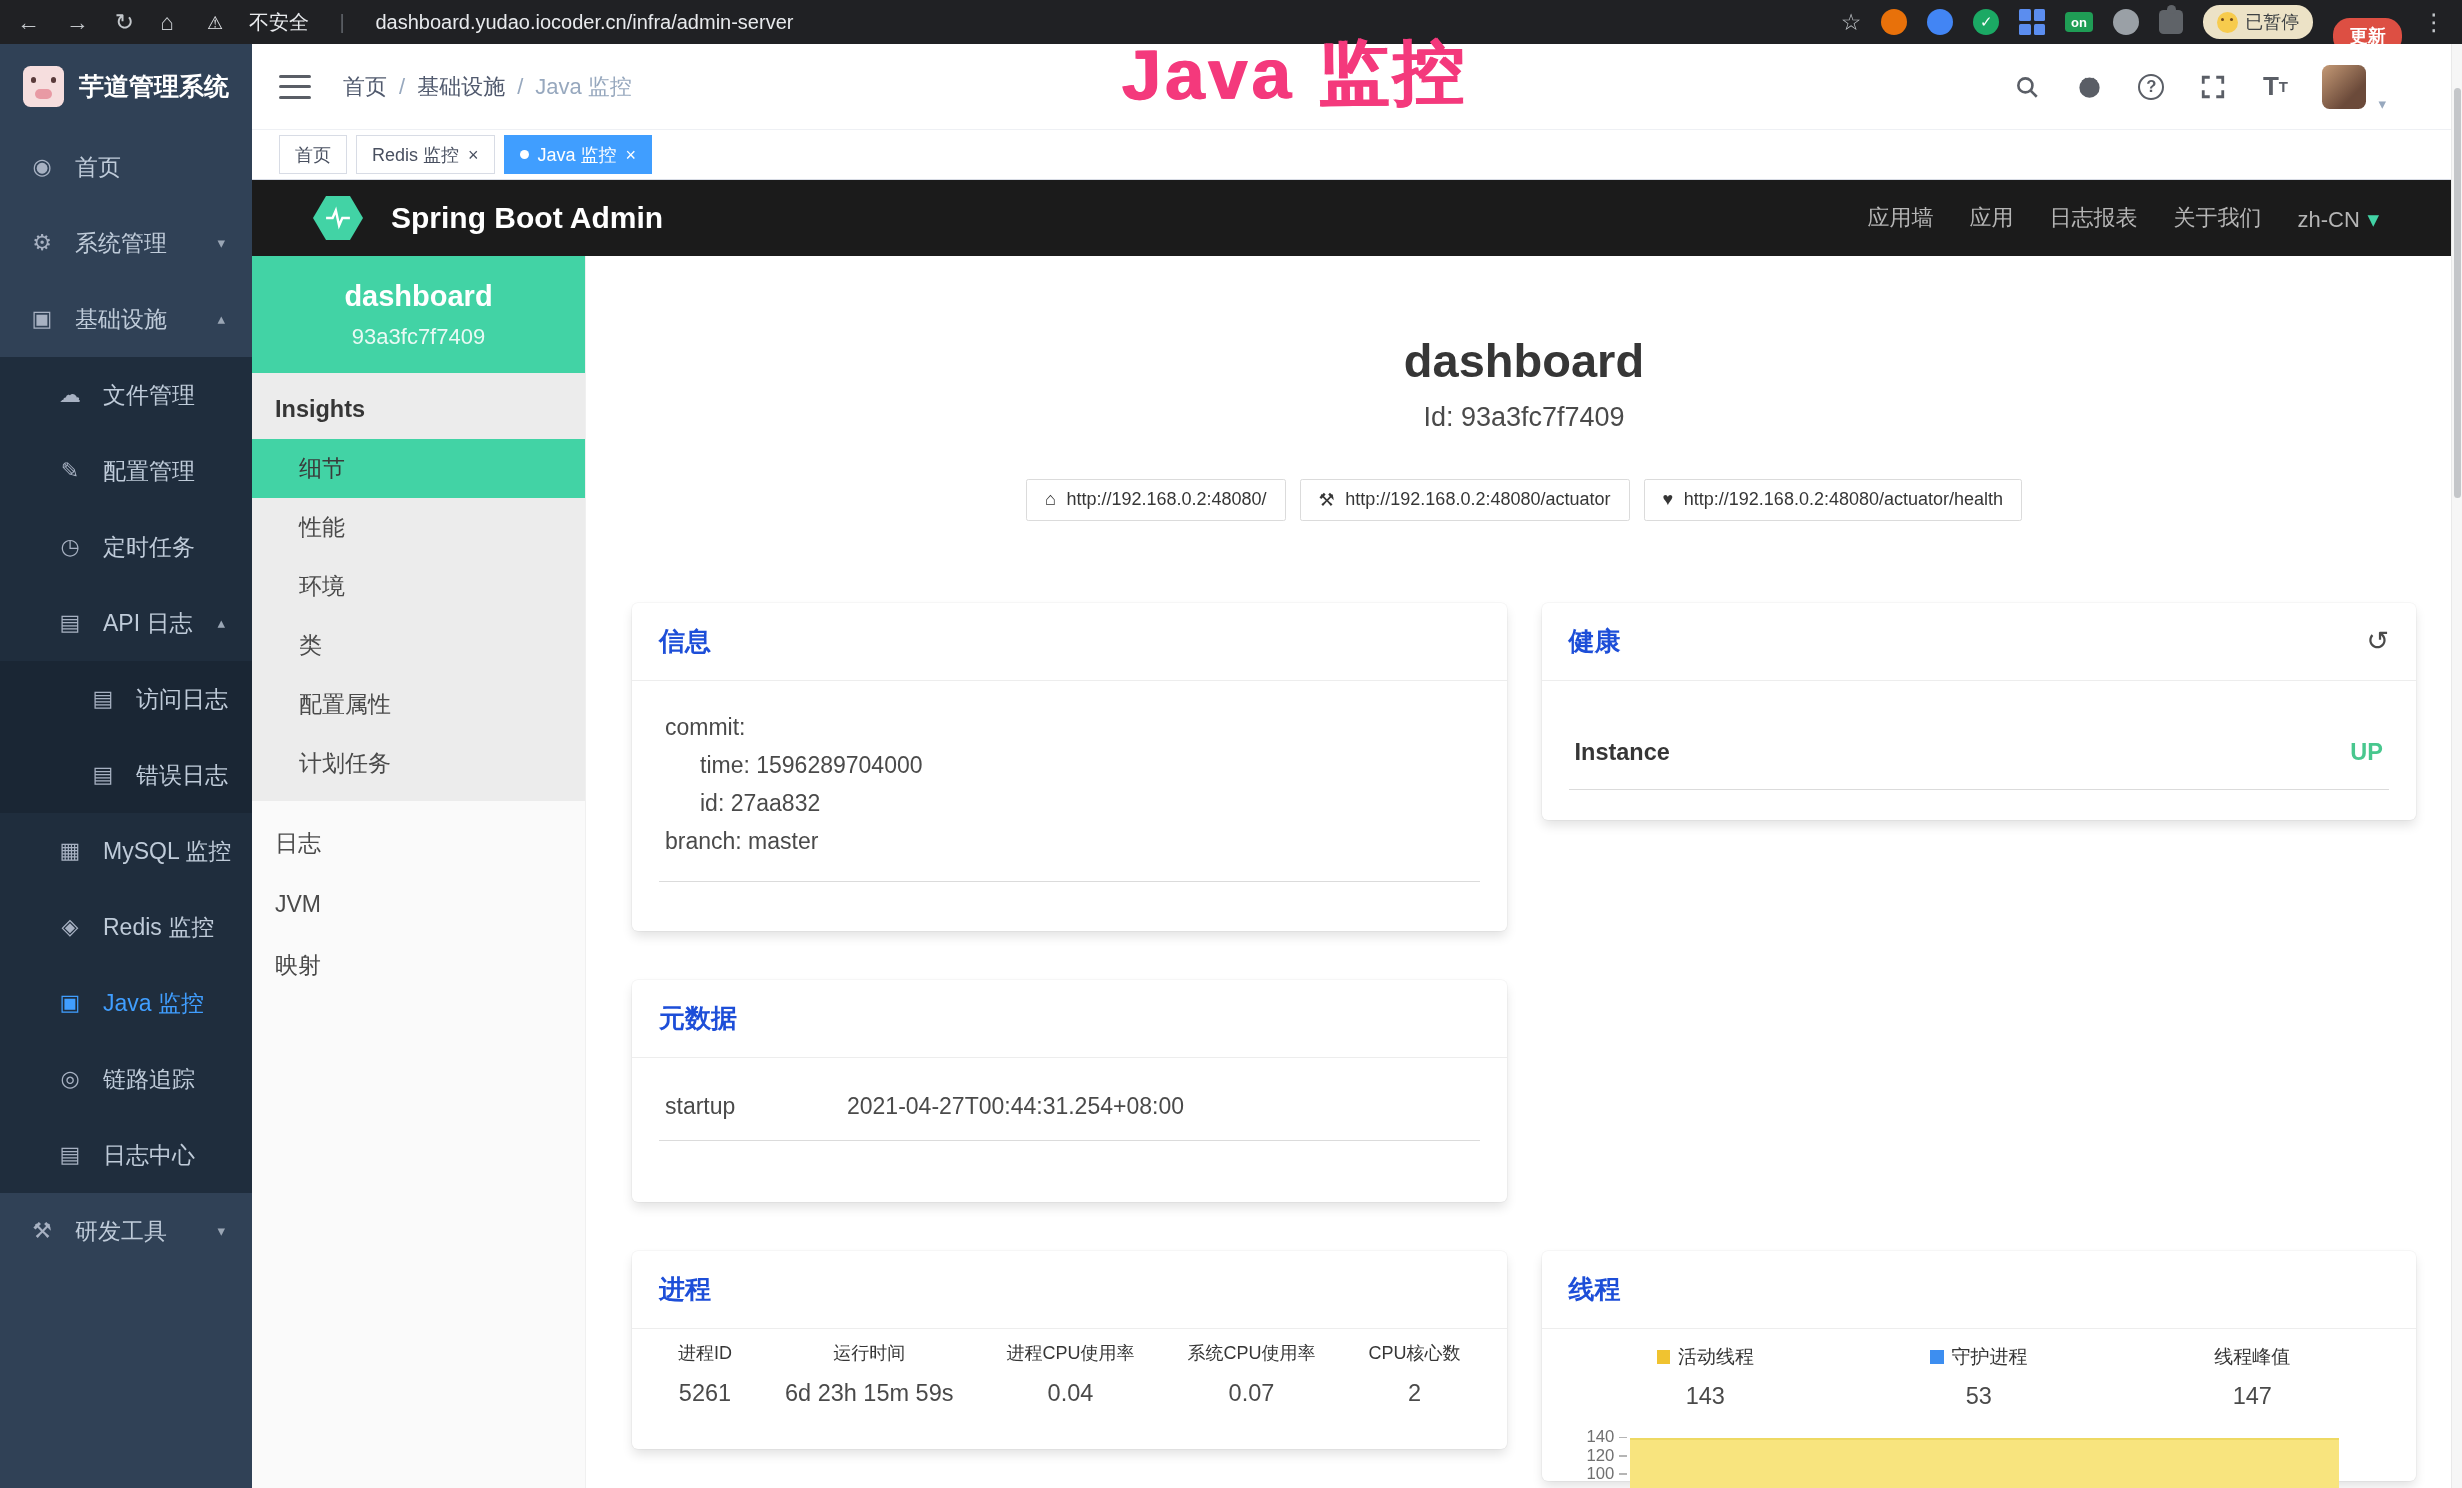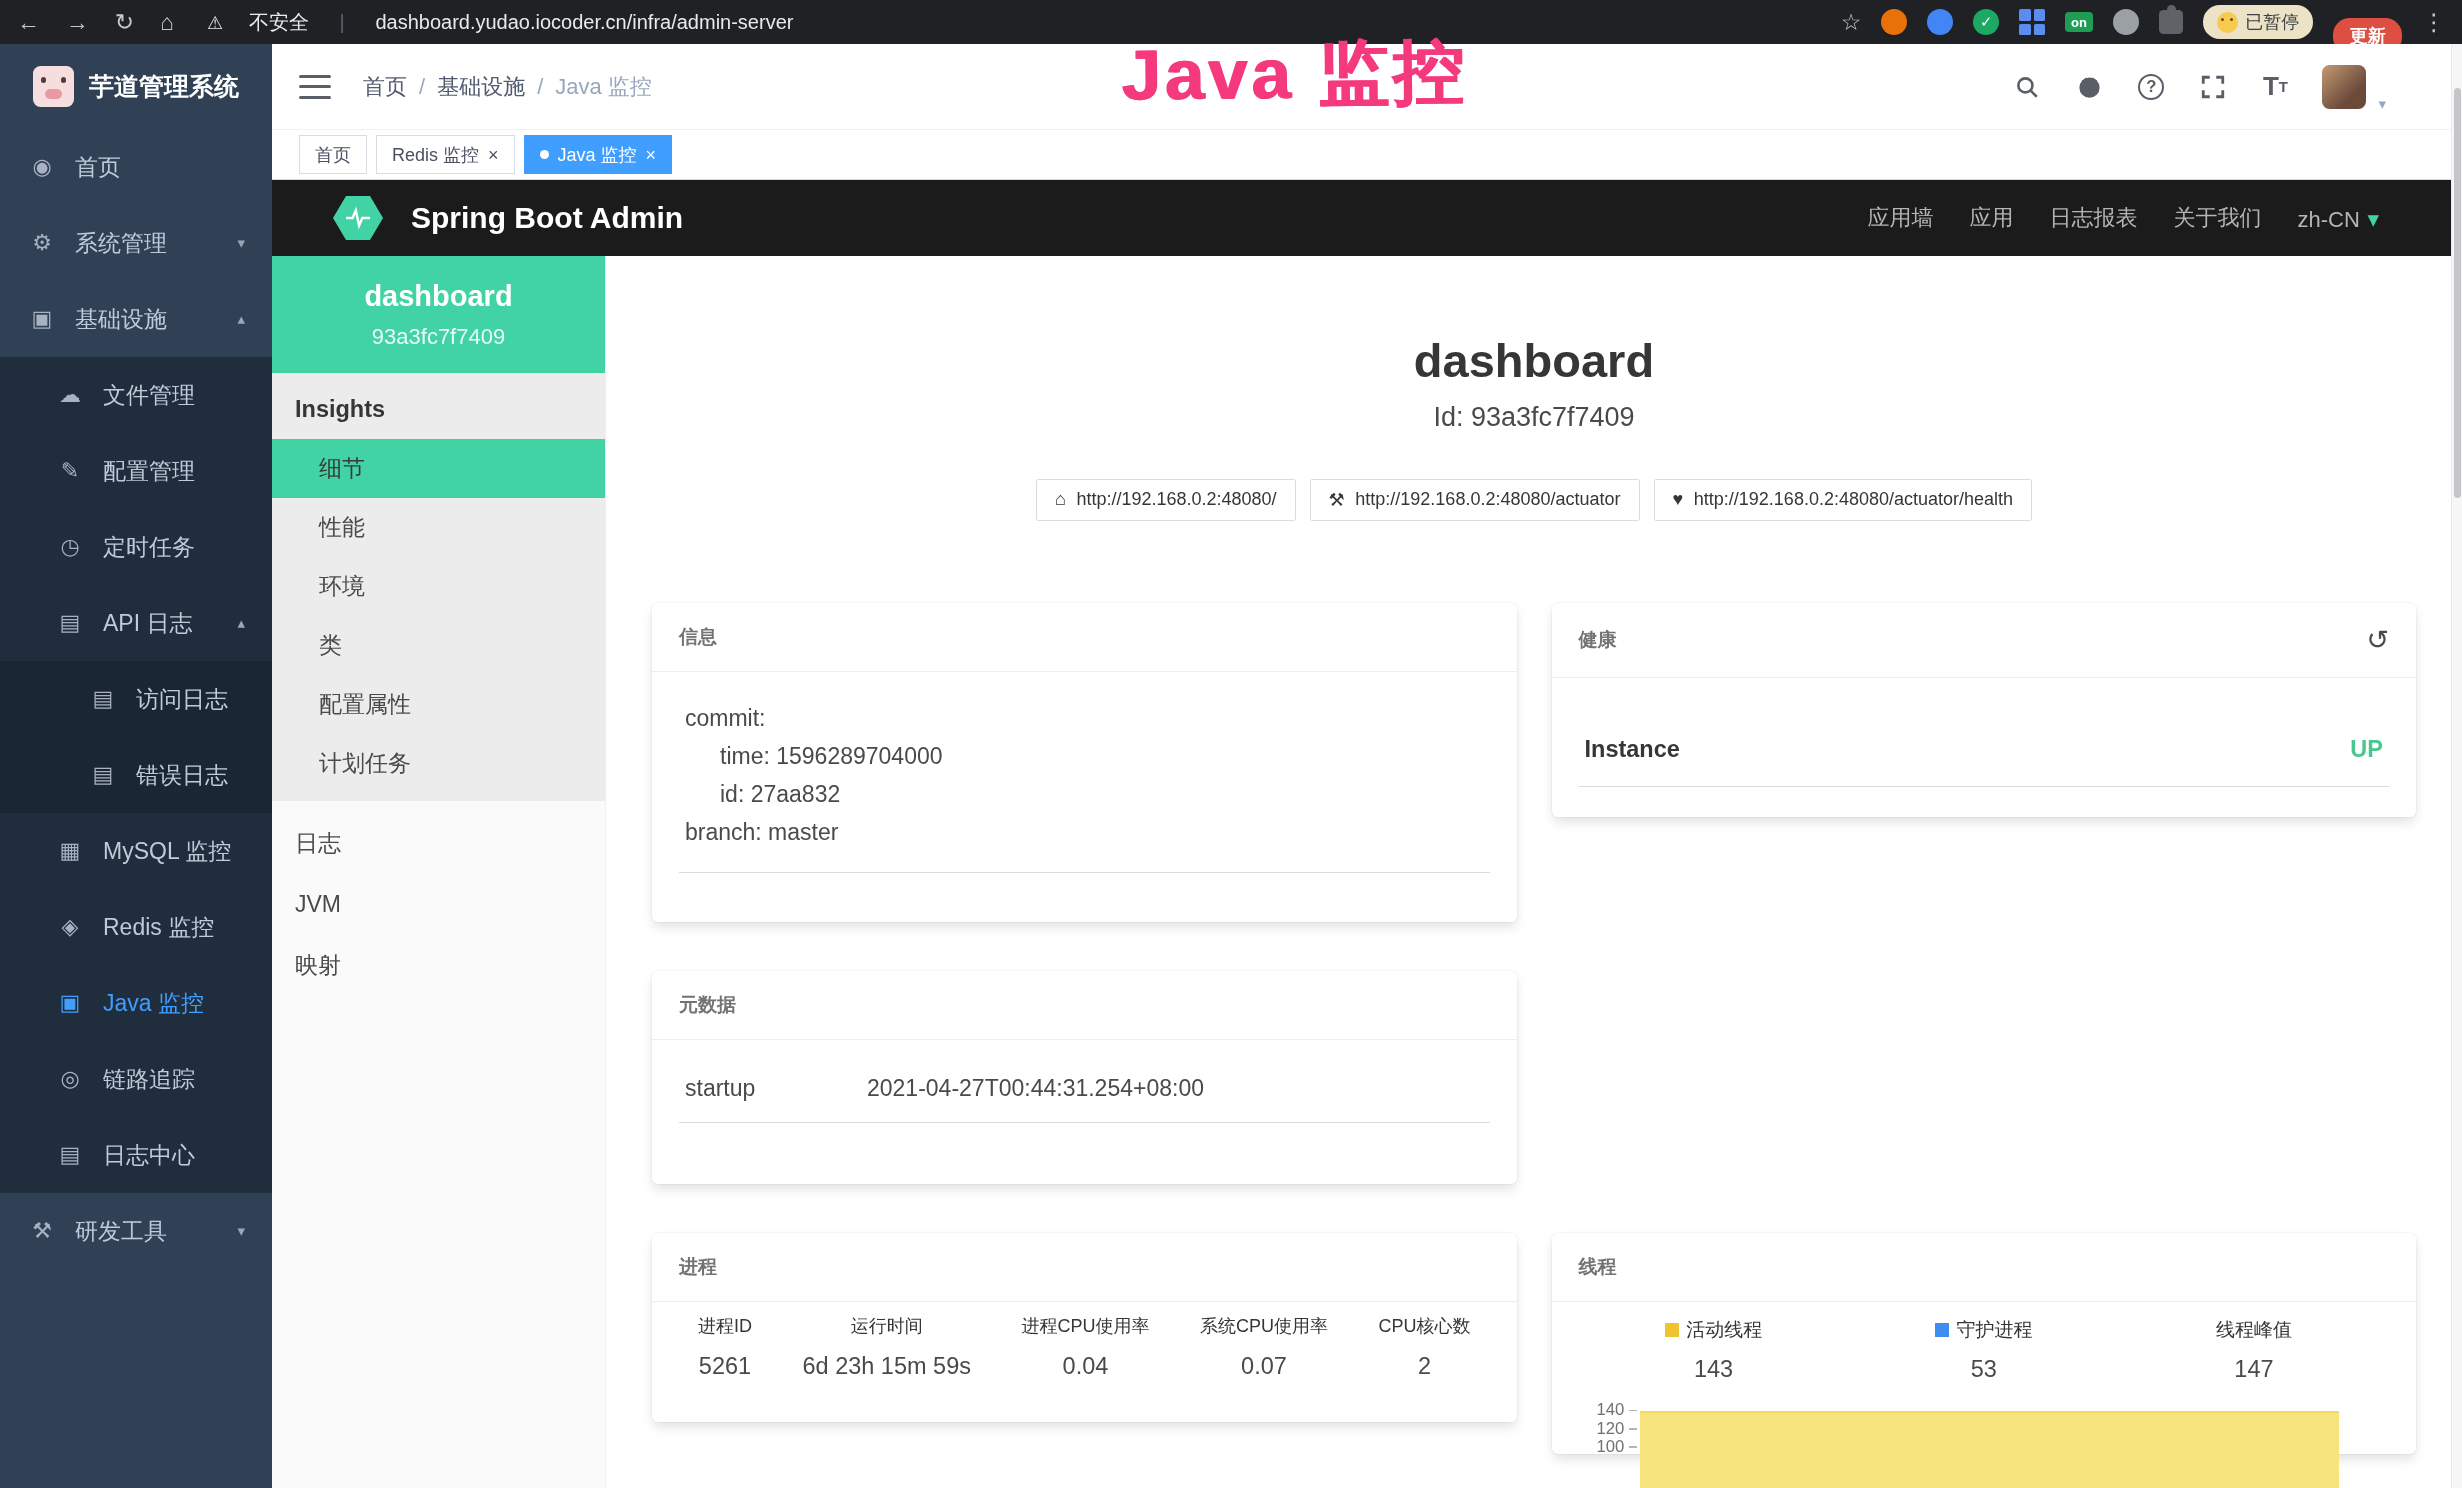--- a/index.html
+++ b/index.html
@@ -30,21 +30,21 @@
   .paused-pill { display:flex; align-items:center; gap:7.6px; background:#ece2c6; color:#3c4043; font-size:18px; padding:5.3px 13.7px; border-radius:16.7px; }
   .face { width:21px;height:21px;border-radius:50%;background:#f7cb4d;position:relative; }
   .face::before{content:"";position:absolute;top:6.8px;left:4.6px;width:3px;height:3px;border-radius:50%;background:#70481d;box-shadow:9px 0 0 #70481d;}
   .update-btn { background:#dd4f43; color:#fff; font-size:18px; font-weight:bold; padding:6px 16.7px; border-radius:16.7px; cursor:pointer;margin-top:27px; }
   .i-dots::before{content:"⋮"; font-size:23px; color:#c3c7cb;}
 
   
   .app { display:flex; height:1445px; }
 
   
-  .sidebar { width:272px; background:#304156; color:#bfcbd9; flex-shrink:0; overflow:hidden; }
+  .sidebar { width:252px; background:#304156; color:#bfcbd9; flex-shrink:0; overflow:hidden; }
   .logo { height:85px; display:flex; align-items:center; justify-content:center; gap:15px; color:#fff; font-size:25px; font-weight:bold; }
   .pig { width:41px; height:41px; border-radius:7.6px; background:#f6dede; position:relative; flex-shrink:0;}
   .pig::before{content:"";position:absolute;top:11.4px;left:7.6px;width:5.3px;height:5.3px;border-radius:50%;background:#5a3b3b;box-shadow:20px 0 0 #5a3b3b;}
   .pig::after{content:"";position:absolute;left:12px;bottom:7.6px;width:16.7px;height:10.6px;border-radius:6px;background:#e89aa4;}
   .menu { font-size:23px; }
   .mi { height:76px; display:flex; align-items:center; padding:0 27px; gap:18px; cursor:pointer; }
   .mi .lbl { white-space:nowrap; }
   .mi.lvl2 { padding-left:55px; background:#1f2d3d; }
   .mi.lvl3 { padding-left:88px; background:#1a2634;align-items:center; }
   .mi.active, .mi.active .ic { color:#409eff; }
@@ -115,21 +115,21 @@
   .content-inner { padding:36px 46px 0; }
   .page-title { text-align:center; font-size:47px; font-weight:bold; color:#363636; margin-top:41px; }
   .page-subtitle { text-align:center; font-size:27px; color:#4a4a4a; margin-top:13.7px; }
   .links { display:flex; justify-content:center; gap:14px; margin-top:46px; }
   .linkbtn { border:0.8px solid #dbdbdb; border-radius:2.3px; background:#fff; height:42px; display:flex; align-items:center; gap:10.6px; padding:0 18px; font-size:18px; color:#363636; cursor:pointer; }
   .lico { font-size:18px; color:#363636; }
   .i-home::before{content:"⌂"} .i-wrench::before{content:"⚒"} .i-heart::before{content:"♥"}
 
   .cards { display:grid; grid-template-columns:1fr 1fr; column-gap:35px; row-gap:49px; margin-top:82px; align-items:start; }
   .card { background:#fff; border-radius:6px; box-shadow:0 6px 12px -1.5px rgba(10,10,10,.12), 0 0 0 0.8px rgba(10,10,10,.04); }
-  .card-head { padding:21px 27px; font-size:19px; font-weight:bold; color:#737373; border-bottom:0.8px solid #ededed; display:flex; align-items:center; }
+  .card-head { padding:21px 27px; font-size:26px; font-weight:bold; color:#1d4ed8; border-bottom:0.8px solid #ededed; display:flex; align-items:center; }
   .card-info { grid-column:1; grid-row:1; }
   .card-health { grid-column:2; grid-row:1; }
   .card-meta { grid-column:1; grid-row:2; }
   .card-process { grid-column:1; grid-row:3; }
   .card-threads { grid-column:2; grid-row:3; }
 
   .info-body { padding:27px 27px 49px; font-size:23px; color:#4a4a4a; }
   .kv { display:flex; padding:0 6px 21px; border-bottom:0.8px solid #dbdbdb; }
   .kv-key { width:129px; flex-shrink:0; }
   .kv-val .line { line-height:38px; }

